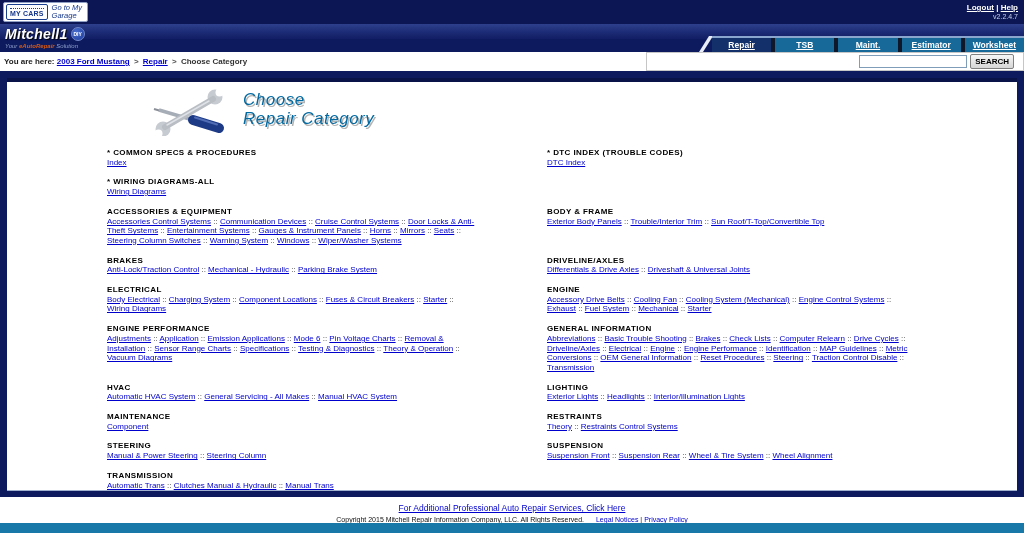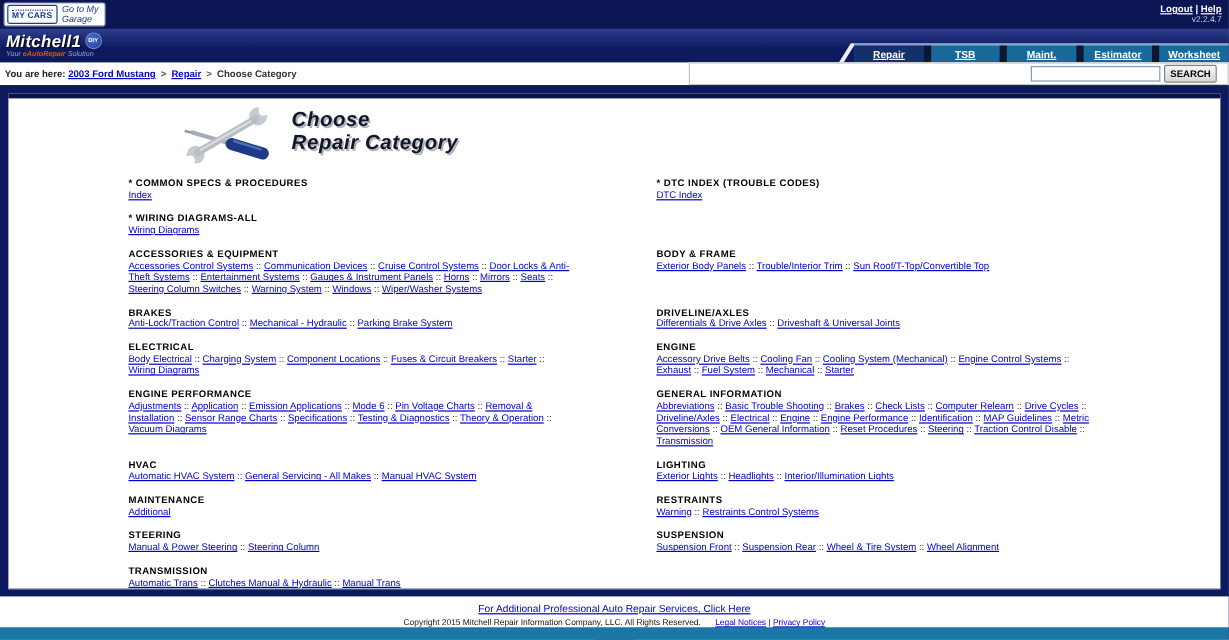--- a/index.html
+++ b/index.html
@@ -44,53 +44,53 @@
     border:1px solid #7287c9; color:#fff; font-size:5px; font-weight:bold;
     display:flex; align-items:center; justify-content:center;
   }
   .tagline { font-size:6px; font-style:italic; color:#8fa0cc; margin-top:1px; }
   .tagline .em { color:#d85a12; font-weight:bold; }
   .slash { position:absolute; right:316px; top:12px; width:4px; height:16px; background:#e8edf7; transform:skewX(-32deg); }
   .tab-strip {
     position:absolute; right:0; top:12px; height:16px; width:312px;
     background:#17699a; border-top:2px solid #8aa6cf; display:flex;
   }
-  .tab { flex:1; display:flex; align-items:center; justify-content:center; border-left:6px solid #0f172a; }
+  .tab { flex:1; display:flex; align-items:center; justify-content:center; border-left:4px solid #0f172a; }
   .tab:first-child { border-left:none; }
   .tab.active { background:#13306b; }
   .tab-label { color:#fff; font-size:8.5px; font-weight:bold; text-decoration:underline; white-space:nowrap; }
 
   
   .crumb-row { position:absolute; top:52px; left:0; right:0; height:19px; background:#fff; }
   .breadcrumb { position:absolute; left:4px; top:5px; font-size:8px; font-weight:bold; color:#222; white-space:nowrap; }
   .breadcrumb a { color:#0000cc; text-decoration:underline; }
   .breadcrumb .sep { color:#555; padding:0 2px; }
   .breadcrumb .cur { color:#333; }
   .search-panel {
-    position:absolute; right:0; top:0; bottom:0; width:450px; background:#fff;
+    position:absolute; right:0; top:0; bottom:0; width:378px; background:#fff;
     border:1px solid #c6c6c6; display:flex; align-items:center; justify-content:flex-end;
     gap:3px; padding-right:9px;
   }
   .search-input { width:108px; height:13px; border:1px solid #7f9db9; font-size:9px; padding:0 2px; font-family:"Liberation Sans",sans-serif; }
   .search-btn {
     height:15px; font-size:8px; font-weight:bold; color:#000; padding:0 4px;
     background:linear-gradient(#f6f6f6,#d6d6d6); border:1px solid #808080; border-radius:2px;
     font-family:"Liberation Sans",sans-serif;
   }
 
   
   .content-bg { position:absolute; top:71px; left:0; right:0; height:426px; background:#0e1a5e; }
   .main-panel {
     position:absolute; left:7px; right:7px; top:7px; bottom:6px;
     background:#fff; border-top:4px solid #0a1348; border-bottom:1px solid #9fb0cf;
   }
   .page-header { position:absolute; left:142px; top:6px; display:flex; gap:12px; align-items:flex-start; }
   .page-title { padding-top:2px; }
   .title-line {
-    font-size:17px; font-weight:bold; font-style:italic; color:#0f172a;
+    font-size:17px; font-weight:normal; font-style:italic; color:#0369a1;
     text-shadow:1.5px 1.5px 0 #b3b3b3; line-height:19px; letter-spacing:.5px; white-space:nowrap;
   }
   #category-grid { position:absolute; left:100px; top:66px; }
   .cat-row { display:grid; grid-template-columns:368px 368px; column-gap:72px; margin-bottom:10px; }
   .cat-title { font-size:8px; font-weight:bold; color:#000; line-height:9.7px; letter-spacing:.4px; }
   .cat-links { font-size:8px; line-height:9.7px; color:#222; }
   .cat-link { color:#0000cc; text-decoration:underline; }
   .lsep { color:#333; }
 
   
@@ -259,25 +259,25 @@
             <div class="cat-links"><a class="cat-link">Automatic HVAC System</a><span class="lsep"> :: </span><a class="cat-link">General Servicing - All Makes</a><span class="lsep"> :: </span><a class="cat-link">Manual HVAC System</a></div>
           </div>
           <div class="cat-cell">
             <div class="cat-title">LIGHTING</div>
             <div class="cat-links"><a class="cat-link">Exterior Lights</a><span class="lsep"> :: </span><a class="cat-link">Headlights</a><span class="lsep"> :: </span><a class="cat-link">Interior/Illumination Lights</a></div>
           </div>
         </div>
         <div class="cat-row">
           <div class="cat-cell">
             <div class="cat-title">MAINTENANCE</div>
-            <div class="cat-links"><a class="cat-link">Additional</a></div>
+            <div class="cat-links"><a class="cat-link">Component</a></div>
           </div>
           <div class="cat-cell">
             <div class="cat-title">RESTRAINTS</div>
-            <div class="cat-links"><a class="cat-link">Warning</a><span class="lsep"> :: </span><a class="cat-link">Restraints Control Systems</a></div>
+            <div class="cat-links"><a class="cat-link">Theory</a><span class="lsep"> :: </span><a class="cat-link">Restraints Control Systems</a></div>
           </div>
         </div>
         <div class="cat-row">
           <div class="cat-cell">
             <div class="cat-title">STEERING</div>
             <div class="cat-links"><a class="cat-link">Manual &amp; Power Steering</a><span class="lsep"> :: </span><a class="cat-link">Steering Column</a></div>
           </div>
           <div class="cat-cell">
             <div class="cat-title">SUSPENSION</div>
             <div class="cat-links"><a class="cat-link">Suspension Front</a><span class="lsep"> :: </span><a class="cat-link">Suspension Rear</a><span class="lsep"> :: </span><a class="cat-link">Wheel &amp; Tire System</a><span class="lsep"> :: </span><a class="cat-link">Wheel Alignment</a></div>

